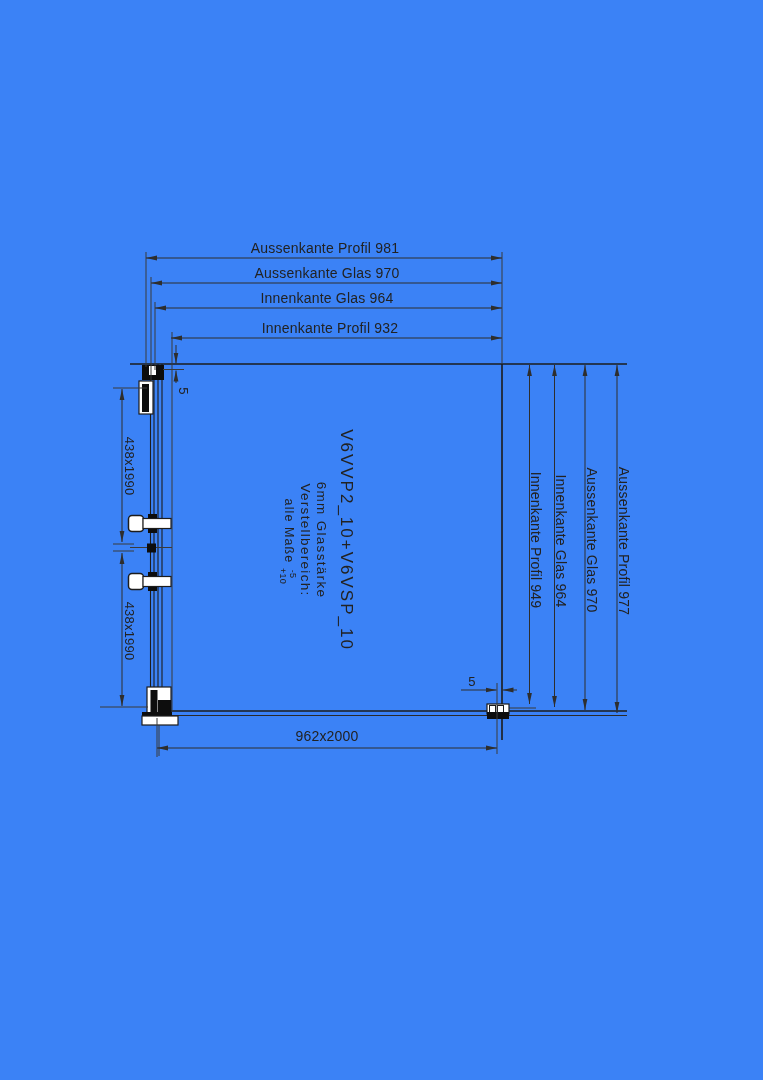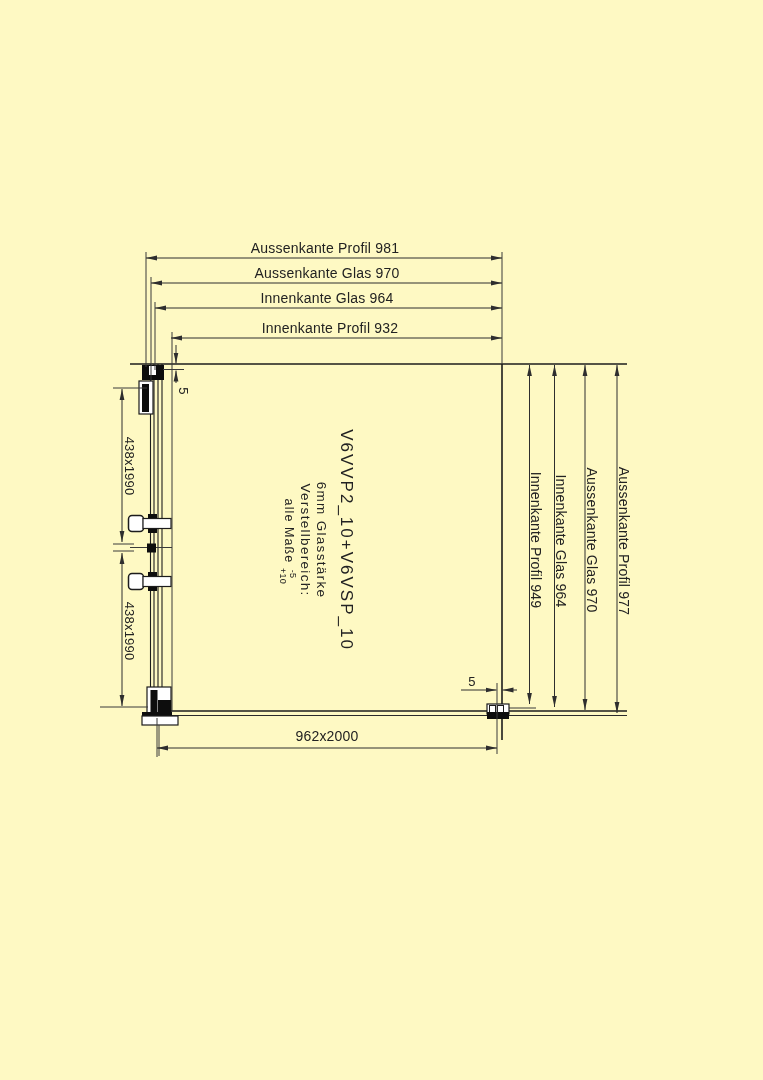--- a/index.html
+++ b/index.html
@@ -8,21 +8,21 @@
     background: #ffffff;
     width: 763px;
     height: 1080px;
     overflow: hidden;
     font-family: "Liberation Sans", sans-serif;
   }
   .canvas {
     position: relative;
     width: 763px;
     height: 1080px;
-    background: #fef9c3;
+    background: #3b82f6;
   }
   svg { display: block; }
   .dimline   { stroke: #2e2e2e; stroke-width: 1; fill: none; }
   .extline   { stroke: #3a3a3a; stroke-width: 1; fill: none; }
   .edge      { stroke: #1c1c1c; stroke-width: 1.6; fill: none; }
   .edge-thin { stroke: #2a2a2a; stroke-width: 1.1; fill: none; }
   .profline  { stroke: #1c1c1c; stroke-width: 1.1; fill: none; }
   .outl      { stroke: #1c1c1c; stroke-width: 1.2; fill: #ffffff; }
   .outl2     { stroke: #1c1c1c; stroke-width: 1.5; fill: #ffffff; }
   .blk       { fill: #0d0d0d; stroke: none; }

